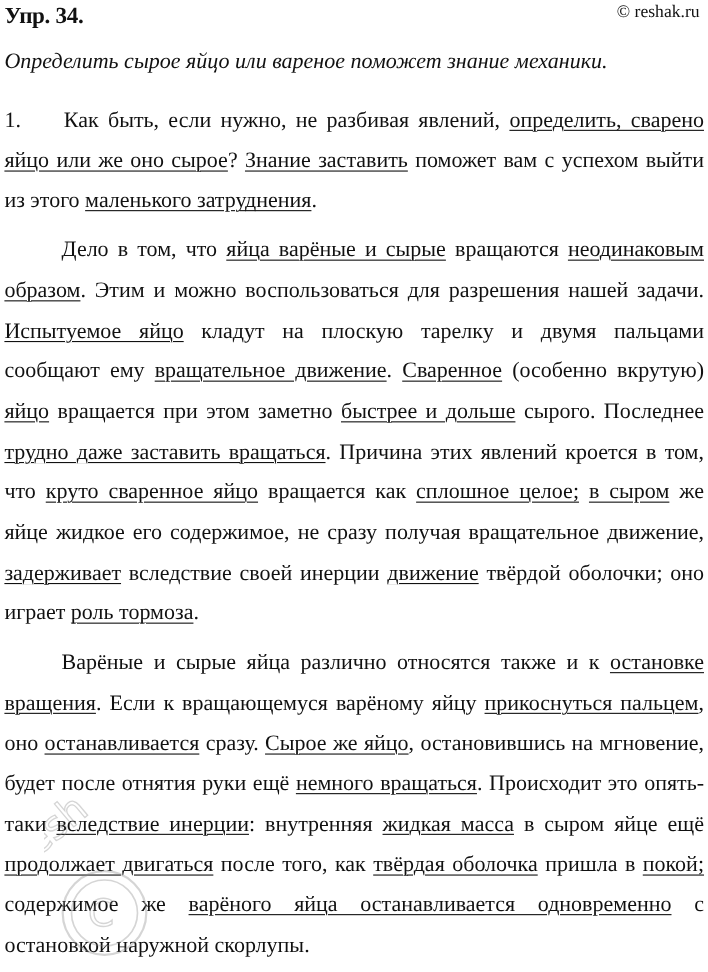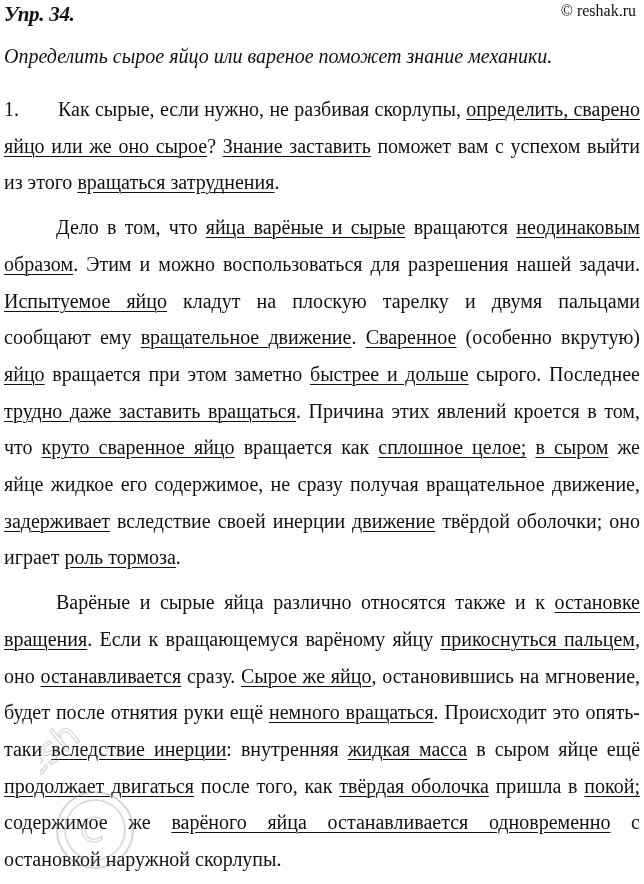--- a/index.html
+++ b/index.html
@@ -6,21 +6,21 @@
     body {
       width: 644px; height: 884px; overflow: hidden; position: relative;
       font-family: "Liberation Serif", "DejaVu Serif", serif;
       color: #111111;
     }
     .header {
       position: absolute; left: 4px; top: 0; width: 636px; height: 30px;
     }
     .title {
       position: absolute; left: 0; top: 2px;
-      font-weight: bold; font-size: 21px; letter-spacing: -0.3px; font-style: italic;
+      font-weight: bold; font-size: 21px; letter-spacing: -0.3px;
     }
     .copyright {
       position: absolute; right: 4px; top: 2px;
       font-size: 16px;
     }
     .subtitle {
       position: absolute; left: 4px; top: 45px; font-size: 20px; white-space: nowrap; font-style: italic;
     }
     .body-text {
       position: absolute; left: 4px; top: 91px; width: 636px;
@@ -42,21 +42,21 @@
 
 <div class="header">
   <div class="title">Упр. 34.</div>
   <div class="copyright">© reshak.ru</div>
 </div>
 
 <div class="subtitle">Определить сырое яйцо или вареное поможет знание механики.</div>
 
 <div class="body-text">
   <p class="p1">
-    <span class="num">1.</span><span><span>Как сырые, если нужно, не разбивая скорлупы, </span><span class="u">определить, сварено яйцо или же оно сырое</span><span>? </span><span class="u">Знание заставить</span><span> поможет вам с успехом выйти из этого </span><span class="u">вращаться затруднения</span><span>.</span></span>
+    <span class="num">1.</span><span><span>Как быть, если нужно, не разбивая явлений, </span><span class="u">определить, сварено яйцо или же оно сырое</span><span>? </span><span class="u">Знание заставить</span><span> поможет вам с успехом выйти из этого </span><span class="u">маленького затруднения</span><span>.</span></span>
   </p>
   <div class="gap"></div>
   <p class="indent"><span>Дело в том, что </span><span class="u">яйца варёные и сырые</span><span> вращаются </span><span class="u">неодинаковым образом</span><span>. Этим и можно воспользоваться для разрешения нашей задачи. </span><span class="u">Испытуемое яйцо</span><span> кладут на плоскую тарелку и двумя пальцами сообщают ему </span><span class="u">вращательное движение</span><span>. </span><span class="u">Сваренное</span><span> (особенно вкрутую) </span><span class="u">яйцо</span><span> вращается при этом заметно </span><span class="u">быстрее и дольше</span><span> сырого. Последнее </span><span class="u">трудно даже заставить вращаться</span><span>. Причина этих явлений кроется в том, что </span><span class="u">круто сваренное яйцо</span><span> вращается как </span><span class="u">сплошное целое;</span><span> </span><span class="u">в сыром</span><span> же яйце жидкое его содержимое, не сразу получая вращательное движение, </span><span class="u">задерживает</span><span> вследствие своей инерции </span><span class="u">движение</span><span> твёрдой оболочки; оно играет </span><span class="u">роль тормоза</span><span>.</span></p>
   <div class="gap"></div>
   <p class="indent"><span>Варёные и сырые яйца различно относятся также и к </span><span class="u">остановке вращения</span><span>. Если к вращающемуся варёному яйцу </span><span class="u">прикоснуться пальцем</span><span>, оно </span><span class="u">останавливается</span><span> сразу. </span><span class="u">Сырое же яйцо</span><span>, остановившись на мгновение, будет после отнятия руки ещё </span><span class="u">немного вращаться</span><span>. Происходит это опять-таки </span><span class="u">вследствие инерции</span><span>: внутренняя </span><span class="u">жидкая масса</span><span> в сыром яйце ещё </span><span class="u">продолжает двигаться</span><span> после того, как </span><span class="u">твёрдая оболочка</span><span> пришла в </span><span class="u">покой;</span><span> содержимое же </span><span class="u">варёного яйца останавливается одновременно</span><span> с остановкой наружной скорлупы.</span></p>
   <p class="source">(По Я. Перельману)</p>
 </div>
 
 <svg class="watermark" viewBox="0 0 160 160">
   <circle cx="55" cy="110" r="38" fill="none" stroke="#888" stroke-width="2"></circle>

